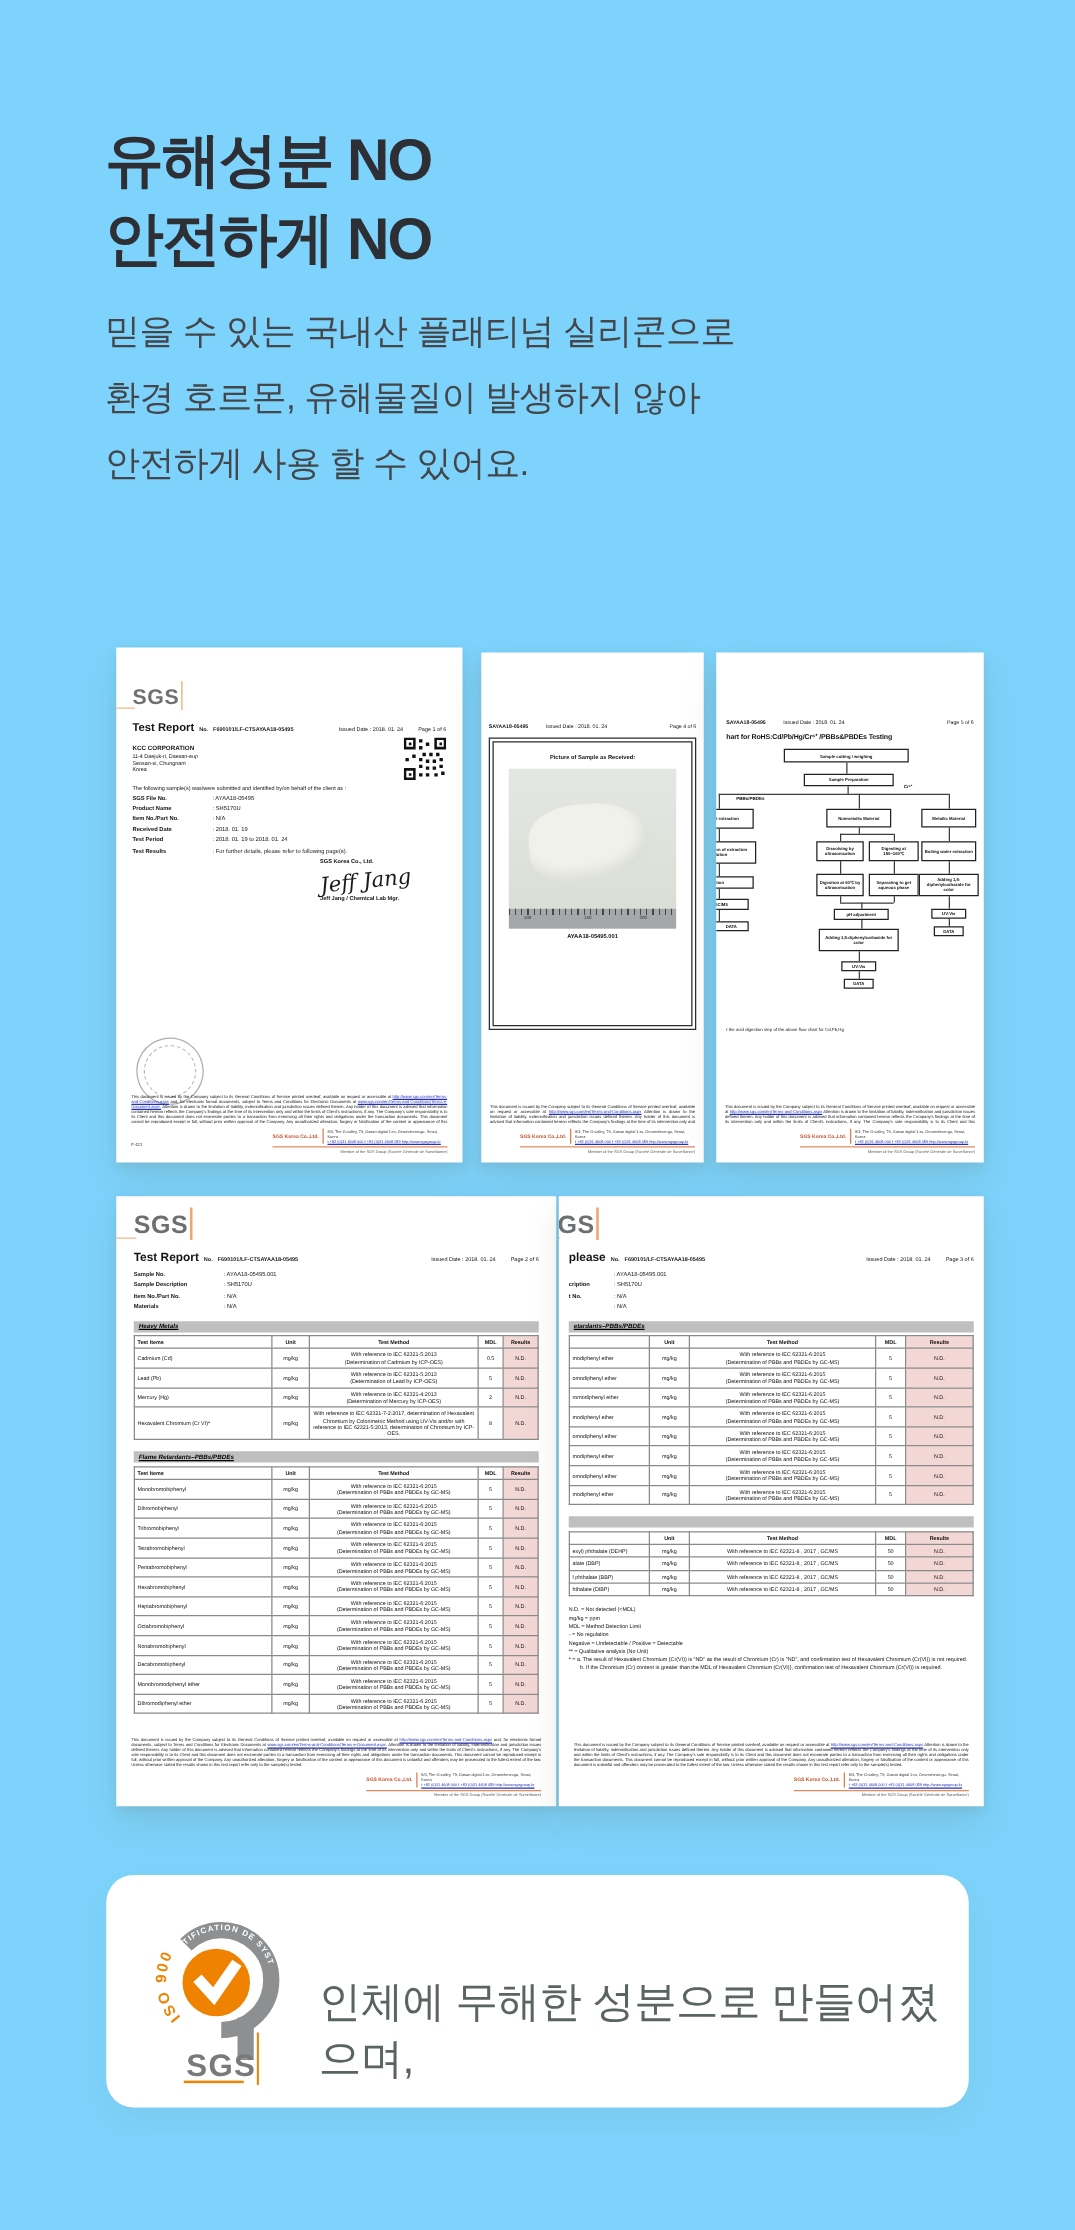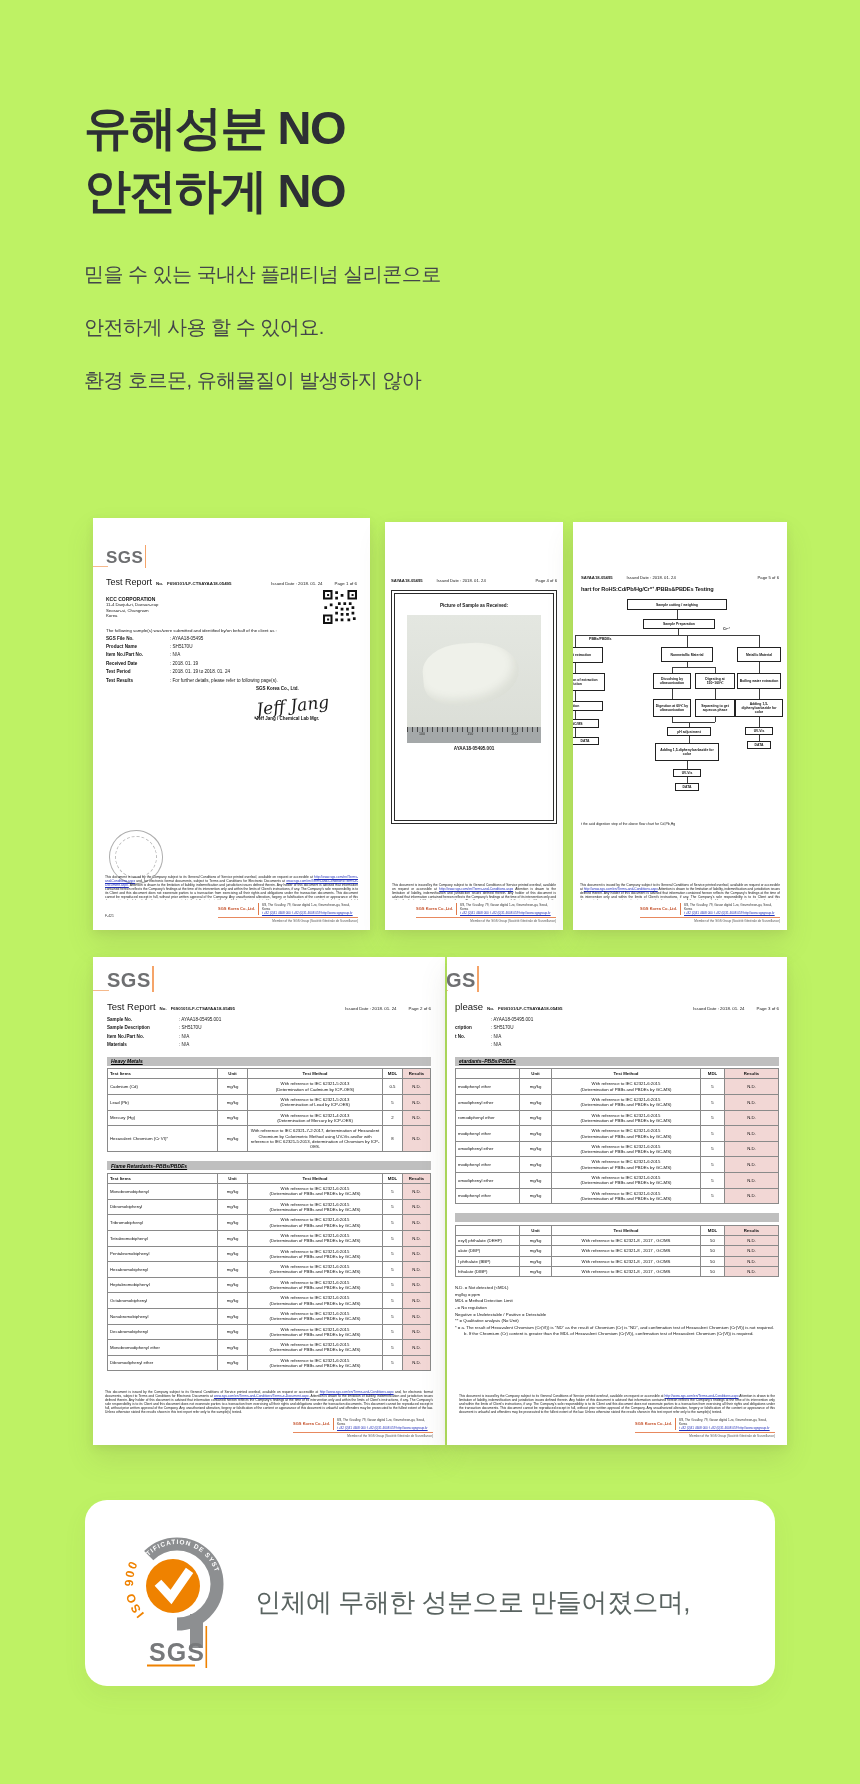--- a/index.html
+++ b/index.html
@@ -1,39 +1,39 @@
 <!DOCTYPE html>
 <html><head>
 <meta charset="utf-8">
 <style>
   *{margin:0;padding:0;box-sizing:border-box;}
   body{font-family:"Liberation Sans",sans-serif;background:#e9e7de;}
-  .canvas{position:relative;width:860px;height:1784px;background:#bef264;overflow:hidden;margin:0 auto;}
+  .canvas{position:relative;width:860px;height:1784px;background:#7dd3fc;overflow:hidden;margin:0 auto;}
 
   
   .intro-title{position:absolute;left:84px;top:96px;font-size:47px;font-weight:800;color:#2d2f34;line-height:63px;letter-spacing:-1.5px;}
-  .intro-body{position:absolute;left:84px;top:248px;font-size:20px;color:#43464a;line-height:53px;letter-spacing:-0.5px;}
+  .intro-body{position:absolute;left:84px;top:238px;font-size:28px;color:#43464a;line-height:53px;letter-spacing:-0.5px;}
 
   
   .doc{position:absolute;background:#fff;overflow:hidden;color:#161616;
        box-shadow:0 14px 26px rgba(95,90,60,.13),0 3px 8px rgba(95,90,60,.10);}
   .doc1{left:93px;top:518px;width:277px;height:412px;padding:30px 13px 8px;}
   .doc2{left:385px;top:522px;width:178px;height:408px;padding:8px 6px;}
   .doc3{left:573px;top:522px;width:214px;height:408px;padding:8px 8px;}
   .doc4{left:93px;top:957px;width:352px;height:488px;padding:12px 14px;}
   .doc5{left:447px;top:957px;width:340px;height:488px;padding:12px 8px;}
 
   .sgs-logo{display:inline-block;position:relative;font-weight:800;color:#6e6f71;letter-spacing:.5px;font-style:normal;}
   .sgs-logo::before{content:"";position:absolute;left:-16px;bottom:1px;width:18px;height:1.5px;background:#f5b98b;}
   .sgs-logo::after{content:"";position:absolute;right:-3px;top:-3px;width:1.5px;height:115%;background:#f5a469;}
   .lg-a{font-size:17px;}
   .lg-b{font-size:20px;}
 
   .trow{display:flex;align-items:baseline;margin-top:9px;}
-  .t-main{font-size:9.5px;font-weight:400;}
+  .t-main{font-size:9.5px;font-weight:700;}
   .t-no{font-size:4.4px;font-weight:700;margin-left:4px;}
   .t-issued{margin-left:auto;font-size:4.4px;}
   .t-page{margin-left:12px;font-size:4.4px;}
 
   .frow{display:flex;font-size:4.6px;line-height:5.4px;margin-top:3px;}
   .flab{flex:none;font-weight:700;}
   .doc1 .flab{width:64px;}
   .doc4 .flab{width:72px;}
   .doc5 .flab{width:36px;}
 
@@ -99,36 +99,36 @@
   .doc4 .w-name{width:110px;} .doc4 .w-unit{width:30px;} .doc4 .w-mdl{width:20px;} .doc4 .w-res{width:28px;}
   .doc5 .w-name{width:64px;} .doc5 .w-unit{width:32px;} .doc5 .w-mdl{width:24px;} .doc5 .w-res{width:54px;}
   .mline{display:block;}
   .notes{margin-top:8px;font-size:4.3px;line-height:6.6px;color:#111;}
   .notes .note:last-child{padding-left:9px;}
 
   
   .cert-card{position:absolute;left:85px;top:1500px;width:690px;height:186px;background:#ffffff;border-radius:22px;box-shadow:0 10px 24px rgba(100,95,60,.07);}
   .badge{position:absolute;left:32px;top:14px;width:120px;height:158px;}
   .cert-title{position:absolute;left:170px;top:32px;font-size:31px;font-weight:800;color:#36424a;letter-spacing:-0.5px;}
-  .cert-body{position:absolute;left:170px;top:80px;font-size:26px;line-height:45px;color:#5a6461;letter-spacing:-0.5px;}
+  .cert-body{position:absolute;left:170px;top:80px;font-size:34px;line-height:45px;color:#5a6461;letter-spacing:-0.5px;}
 </style>
 </head>
 <body>
 
 <div class="canvas">
 
   <div class="intro-title">
     <div>유해성분 NO</div>
     <div>안전하게 NO</div>
   </div>
   <div class="intro-body">
 
   <div>믿을 수 있는 국내산 플래티넘 실리콘으로</div>
+      <div>환경 호르몬, 유해물질이 발생하지 않아</div>
       <div>안전하게 사용 할 수 있어요.</div>
-      <div>환경 호르몬, 유해물질이 발생하지 않아</div>
     </div>
 
   <div class="doc doc1">
     <span class="sgs-logo lg-a"><span>SGS</span></span>
     <svg class="qr" viewBox="0 0 25 25">
       <rect width="25" height="25" fill="#fff"></rect>
       <path fill="#111" d="M0 0h7v7H0zM18 0h7v7h-7zM0 18h7v7H0z"></path>
       <path fill="#fff" d="M1.5 1.5h4v4h-4zM19.5 1.5h4v4h-4zM1.5 19.5h4v4h-4z"></path>
       <path fill="#111" d="M3 3h1.5v1.5H3zM21 3h1.5v1.5H21zM3 21h1.5v1.5H3zM9 1h2v2H9zM13 3h2v2h-2zM9 5h2v2H9zM11 9h2v2h-2zM15 9h2v2h-2zM19 9h2v2h-2zM9 12h2v2H9zM5 10h2v2H5zM1 12h2v2H1zM13 13h2v2h-2zM17 13h2v2h-2zM21 12h2v2h-2zM9 16h2v2H9zM13 17h2v2h-2zM17 17h2v2h-2zM21 16h2v2h-2zM9 21h2v2H9zM13 21h2v2h-2zM18 21h2v2h-2zM22 20h2v2h-2z"></path>
     </svg>

